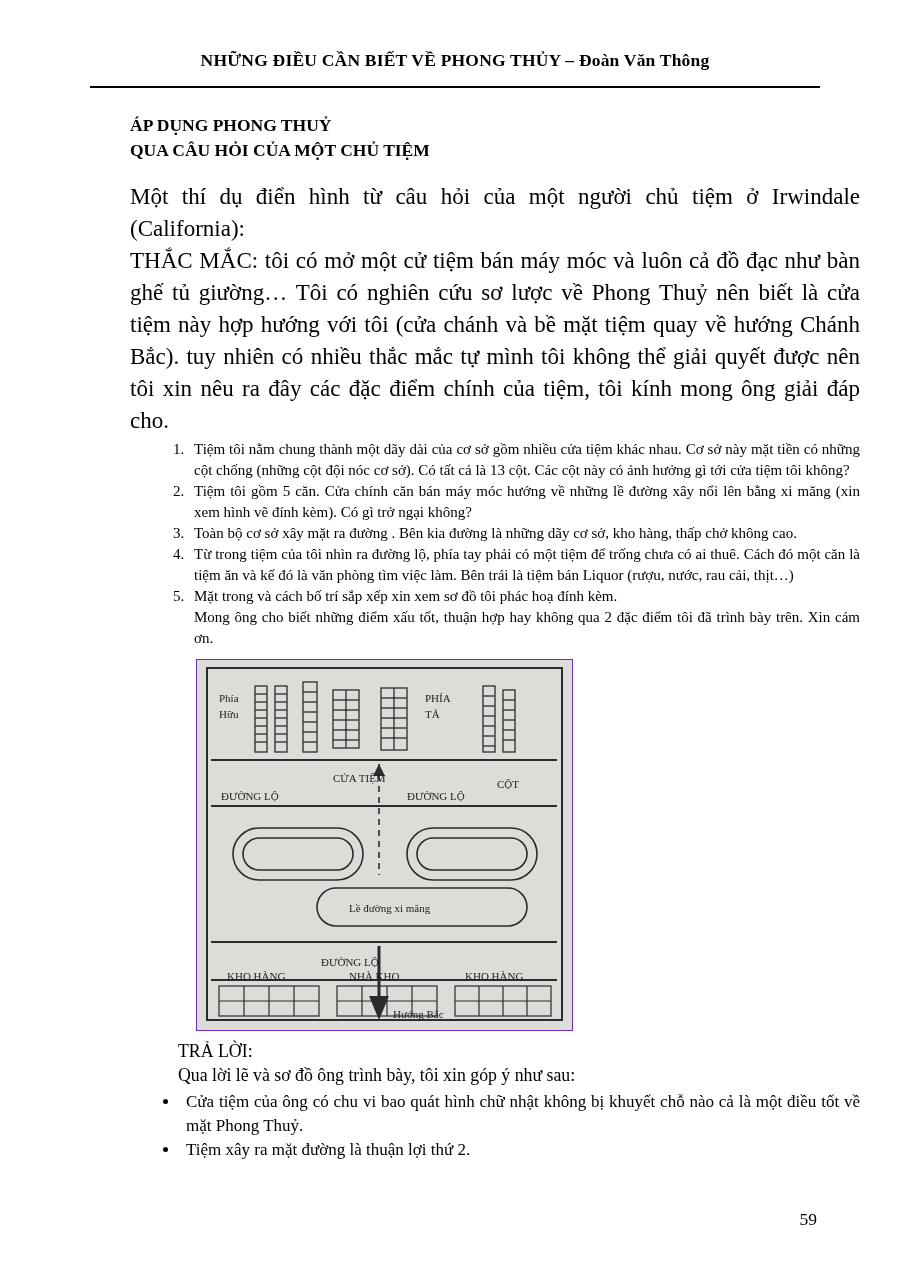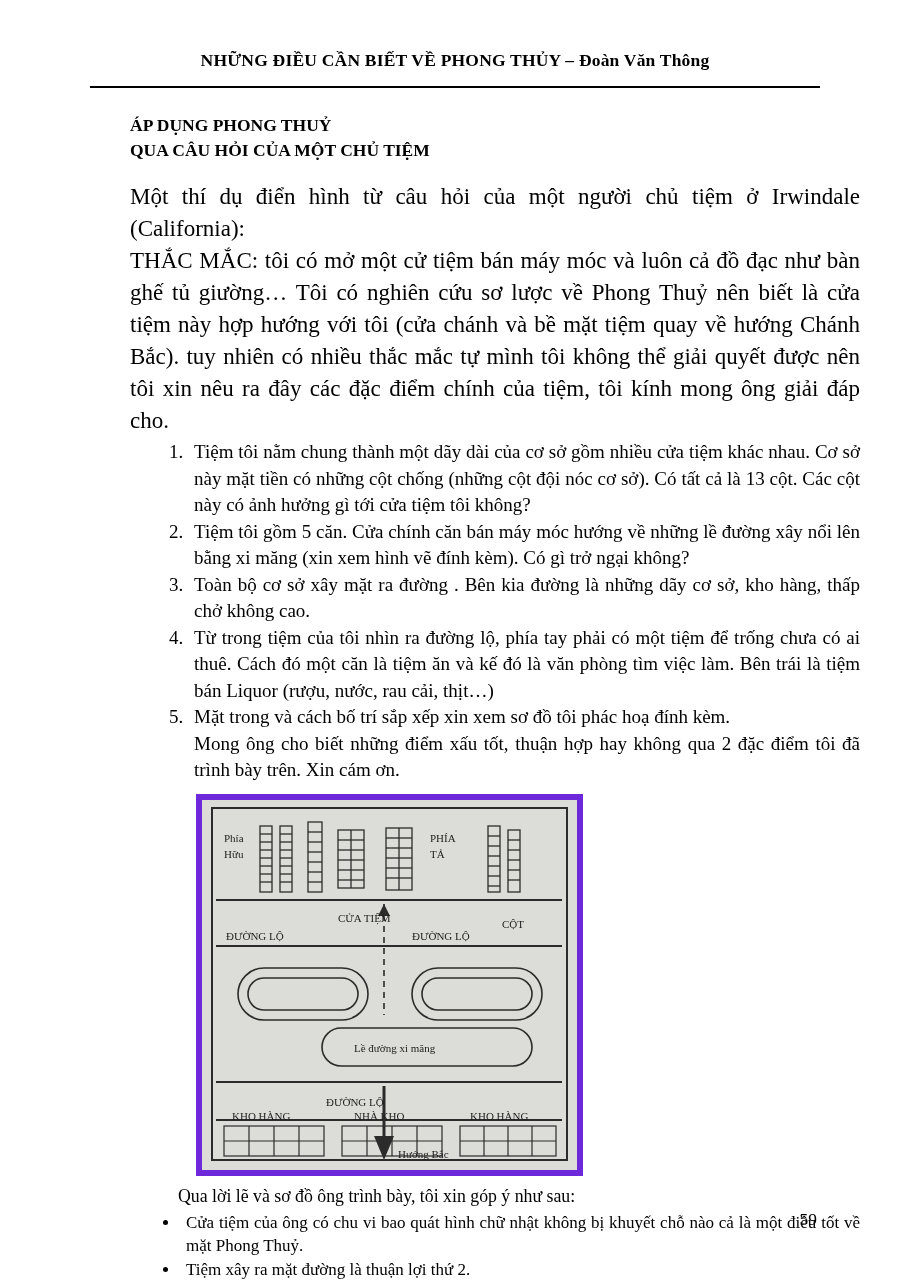--- a/index.html
+++ b/index.html
@@ -53,37 +53,37 @@
     font-size: 23px;
     line-height: 1.395;
     text-align: justify;
   }
   p.body-text.first {
     margin-bottom: 0;
   }
   ol.numbered {
     margin: 2px 0 0 0;
     padding-left: 58px;
-    font-size: 19px;
+    font-size: 15px;
     line-height: 1.395;
   }
   ol.numbered > li {
     text-align: justify;
     margin-bottom: 0px;
     padding-left: 6px;
   }
   .sub-para {
     margin-top: 0px;
     text-align: justify;
   }
   .figure {
     margin: 10px 0 0 66px;
     width: 375px;
     height: 370px;
-    border: 6px solid #6d28d9;
+    border: 1px solid #6d28d9;
     background: #d9d9d6;
     position: relative;
     overflow: hidden;
   }
   .figure svg { display: block; }
   .answer-block {
     margin-left: 48px;
     margin-top: 8px;
     font-size: 17.8px;
     line-height: 1.395;
@@ -257,20 +257,21 @@
           <text x="124" y="306">ĐƯỜNG LỘ</text>
           <text x="30" y="320">KHO HÀNG</text>
           <text x="152" y="320">NHÀ KHO</text>
           <text x="268" y="320">KHO HÀNG</text>
           <text x="196" y="358">Hướng Bắc</text>
         </g>
       </svg>
     </div>
 
     <div class="answer-block">
+      <p class="answer-label">TRẢ LỜI:</p>
       <p class="answer-intro">Qua lời lẽ và sơ đồ ông trình bày, tôi xin góp ý như sau:</p>
     </div>
 
     <ul class="bullets">
       <li>Cửa tiệm của ông có chu vi bao quát hình chữ nhật không bị khuyết chỗ nào cả là một điều tốt về mặt Phong Thuỷ.</li>
       <li>Tiệm xây ra mặt đường là thuận lợi thứ 2.</li>
     </ul>
 
   </div>
 

